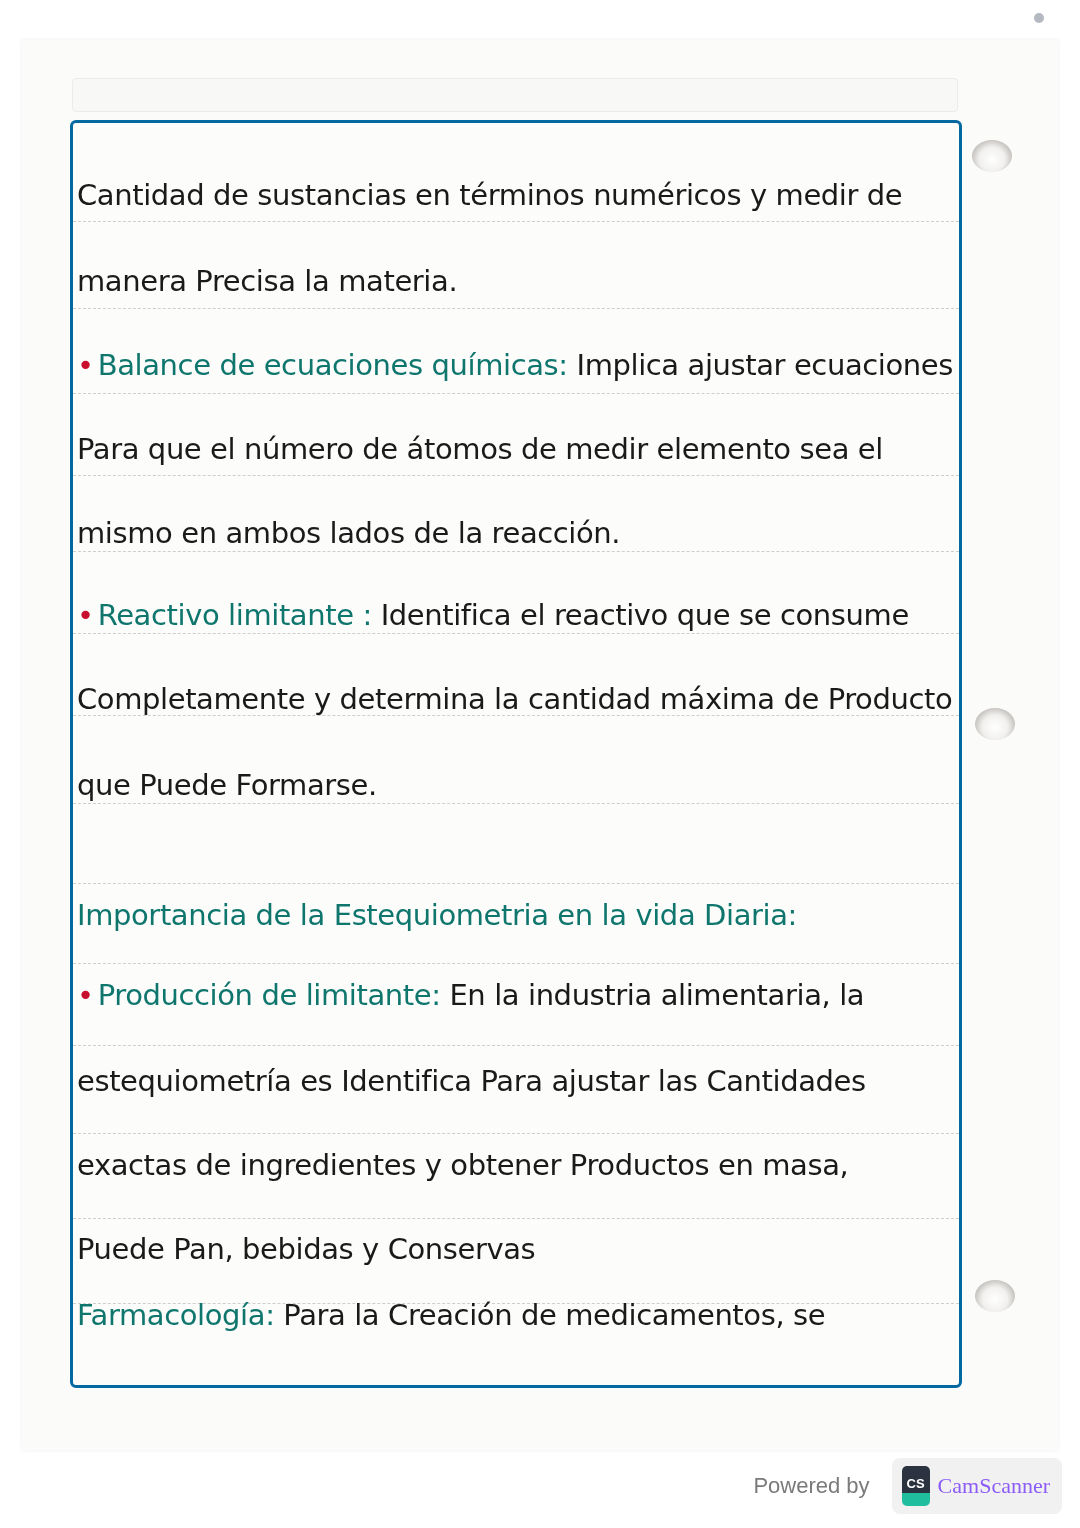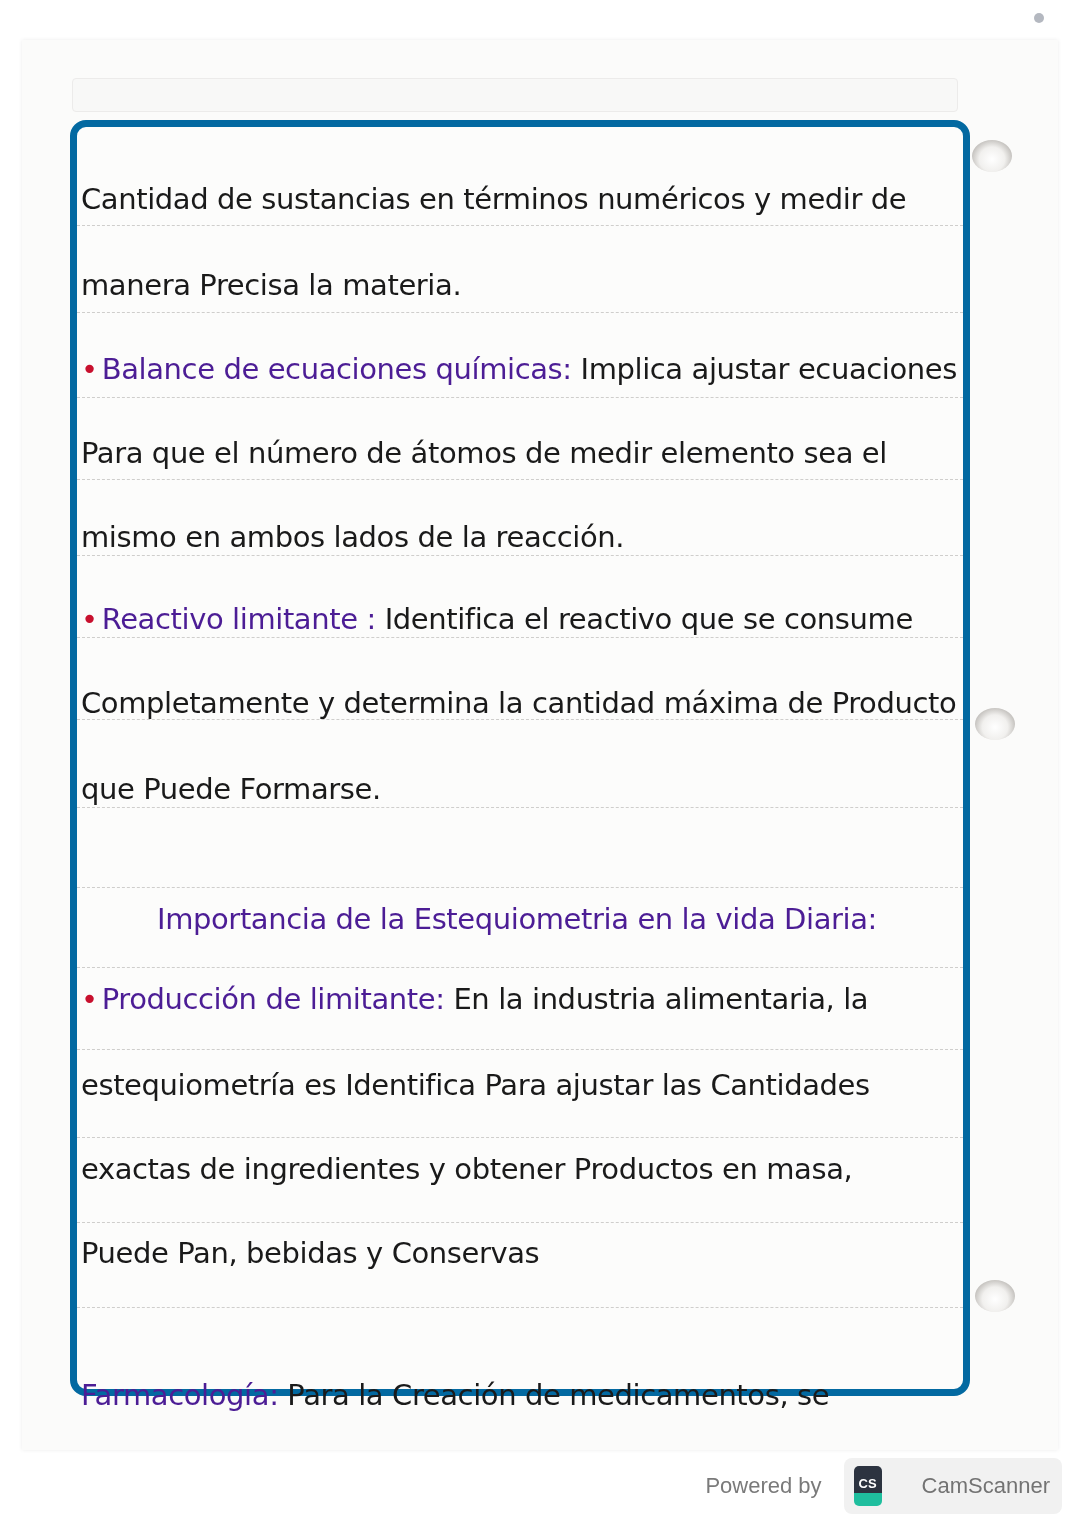--- a/index.html
+++ b/index.html
@@ -17,35 +17,35 @@
   }
   .top-strip {
     position: absolute; left: 72px; top: 78px;
     width: 884px; height: 32px;
     border: 1px solid #ecebea; border-radius: 4px;
     background: #f8f8f7;
   }
   .notebook {
     position: absolute; left: 70px; top: 120px;
     width: 886px; height: 1262px;
-    border: 7px solid #0369a1; border-radius: 16px;
+    border: 3px solid #0369a1; border-radius: 6px;
     background: #fcfcfb;
   }
   .rule {
     position: absolute; left: 0; right: 0; height: 0;
     border-top: 1px dashed #cfcecc;
   }
   .line {
     position: absolute; left: 4px; right: 10px;
     font-family: "DejaVu Sans", sans-serif;
     font-size: 29px; letter-spacing: -0.4px;
     color: #1a1a1a; white-space: nowrap;
     line-height: 40px;
   }
-  .red { color: #4c1d95; text-align: center; }
+  .red { color: #0f766e; }
   .bullet { color: #c8102e; margin-right: 4px; }
   .hole {
     position: absolute; width: 40px; height: 32px;
     border-radius: 50%;
     background: radial-gradient(ellipse at 50% 60%, #ffffff 0%, #f1f0ee 45%, #b9b6b2 80%, #8f8c88 100%);
   }
   .corner-dot {
     position: absolute; left: 1034px; top: 13px;
     width: 10px; height: 10px; border-radius: 50%;
     background: #b4b8c0;
@@ -65,22 +65,22 @@
   }
   .cs-logo {
     width: 28px; height: 40px; border-radius: 5px;
     background: linear-gradient(#2c3340 0%, #2c3340 68%, #1fbe9e 68%, #1fbe9e 100%);
     color: #ffffff; font-family: "Liberation Sans", sans-serif;
     font-weight: bold; font-size: 13px;
     display: flex; align-items: center; justify-content: center;
     padding-bottom: 5px; box-sizing: border-box;
   }
   .cs-name {
-    font-family: Liberation Sans, sans-serif;
-    font-size: 22px; color: #737373; margin-left: 32px;
+    font-family: Liberation Serif, serif;
+    font-size: 22px; color: #8b5cf6;
   }
 </style>
 </head>
 <body>
 
 <div class="scan-page"></div>
 <div class="corner-dot"></div>
 <div class="top-strip"></div>
 
 <div class="notebook">
@@ -131,21 +131,21 @@
   </div>
   <div class="line" style="top:938px">
     <span>estequiometría es Identifica Para ajustar las Cantidades</span>
   </div>
   <div class="line" style="top:1022px">
     <span>exactas de ingredientes y obtener Productos en masa,</span>
   </div>
   <div class="line" style="top:1106px">
     <span>Puede Pan, bebidas y Conservas</span>
   </div>
-  <div class="line" style="top:1248px">
+  <div class="line" style="top:1172px">
     <span class="red">Farmacología:</span><span> Para la Creación de medicamentos, se</span>
   </div>
 </div>
 
 <div class="hole" style="left:972px; top:140px"></div>
 <div class="hole" style="left:975px; top:708px"></div>
 <div class="hole" style="left:975px; top:1280px"></div>
 
 <div class="footer">
   <span class="powered">Powered by</span>

